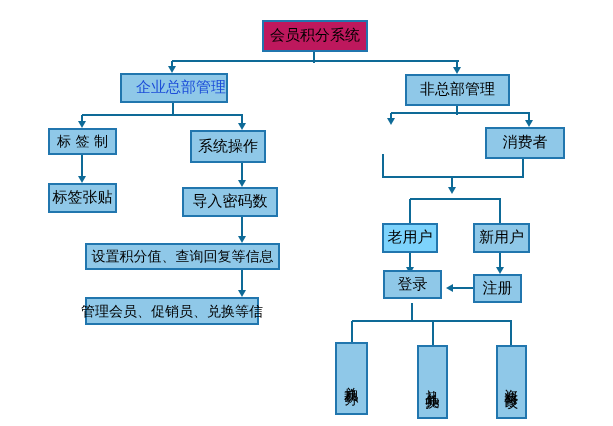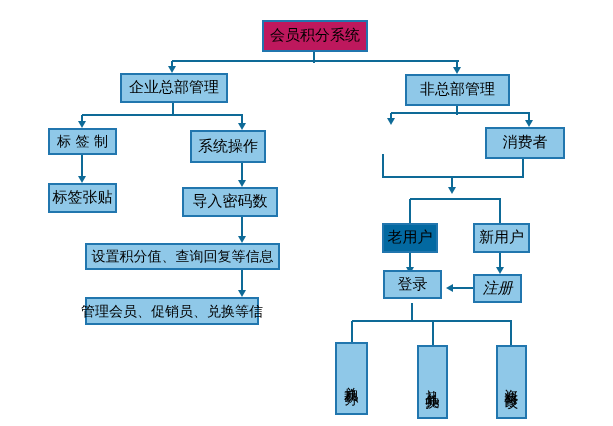--- a/index.html
+++ b/index.html
@@ -63,21 +63,21 @@
     <div class="arrow" style="left: 237.5px; top: 290px; border-left: 4.5px solid transparent; border-right: 4.5px solid transparent; border-top: 7px solid rgb(14, 106, 151);"></div>
     <div class="arrow" style="left: 386.5px; top: 118px; border-left: 4.5px solid transparent; border-right: 4.5px solid transparent; border-top: 7px solid rgb(14, 106, 151);"></div>
     <div class="arrow" style="left: 524.5px; top: 120px; border-left: 4.5px solid transparent; border-right: 4.5px solid transparent; border-top: 7px solid rgb(14, 106, 151);"></div>
     <div class="arrow" style="left: 447.5px; top: 187px; border-left: 4.5px solid transparent; border-right: 4.5px solid transparent; border-top: 7px solid rgb(14, 106, 151);"></div>
     <div class="arrow" style="left: 405.5px; top: 267px; border-left: 4.5px solid transparent; border-right: 4.5px solid transparent; border-top: 7px solid rgb(14, 106, 151);"></div>
     <div class="arrow" style="left: 495.5px; top: 267px; border-left: 4.5px solid transparent; border-right: 4.5px solid transparent; border-top: 7px solid rgb(14, 106, 151);"></div>
     <div class="arrow" style="left: 446px; top: 283.5px; border-top: 4.5px solid transparent; border-bottom: 4.5px solid transparent; border-right: 7px solid rgb(14, 106, 151);"></div>
     <div class="node" style="left: 262px; top: 20px; width: 106px; height: 32px; background: #be185d; border: 2px solid rgb(33, 118, 174); font-size: 15px; color: rgb(0, 0, 0);">
       <span>会员积分系统</span>
     </div>
-    <div class="node" style="left: 120px; top: 73px; width: 108px; height: 30px; background: rgb(143, 200, 232); border: 2px solid rgb(33, 118, 174); font-size: 15px; color: #000000;">
+    <div class="node" style="left: 120px; top: 73px; width: 108px; height: 30px; background: rgb(143, 200, 232); border: 2px solid rgb(33, 118, 174); font-size: 15px; color: #1d4ed8; justify-content: flex-end;">
       <span>企业总部管理</span>
     </div>
     <div class="node" style="left: 405px; top: 74px; width: 105px; height: 32px; background: rgb(143, 200, 232); border: 2px solid rgb(33, 118, 174); font-size: 15px; color: rgb(0, 0, 0);">
       <span>非总部管理</span>
     </div>
     <div class="node" style="left: 48px; top: 128px; width: 69px; height: 27px; background: rgb(143, 200, 232); border: 2px solid rgb(33, 118, 174); font-size: 14px; color: rgb(0, 0, 0);">
       <span>标 签 制</span>
     </div>
     <div class="node" style="left: 190px; top: 130px; width: 76px; height: 33px; background: rgb(143, 200, 232); border: 2px solid rgb(33, 118, 174); font-size: 15px; color: rgb(0, 0, 0);">
       <span>系统操作</span>
@@ -90,30 +90,30 @@
     </div>
     <div class="node" style="left: 48px; top: 183px; width: 69px; height: 30px; background: rgb(143, 200, 232); border: 2px solid rgb(33, 118, 174); font-size: 15px; color: rgb(0, 0, 0);">
       <span>标签张贴</span>
     </div>
     <div class="node" style="left: 85px; top: 243px; width: 195px; height: 27px; background: rgb(143, 200, 232); border: 2px solid rgb(33, 118, 174); font-size: 14px; color: rgb(0, 0, 0);">
       <span>设置积分值、查询回复等信息</span>
     </div>
     <div class="node" style="left: 85px; top: 297px; width: 174px; height: 28px; background: rgb(143, 200, 232); border: 2px solid rgb(33, 118, 174); font-size: 14px; color: rgb(0, 0, 0);">
       <span>管理会员、促销员、兑换等信</span>
     </div>
-    <div class="node" style="left: 382px; top: 223px; width: 56px; height: 30px; background: #0369a1; border: 2px solid rgb(33, 118, 174); font-size: 15px; color: rgb(0, 0, 0);">
+    <div class="node" style="left: 382px; top: 223px; width: 56px; height: 30px; background: #7dd3fc; border: 2px solid rgb(33, 118, 174); font-size: 15px; color: rgb(0, 0, 0);">
       <span>老用户</span>
     </div>
     <div class="node" style="left: 473px; top: 223px; width: 57px; height: 30px; background: rgb(143, 200, 232); border: 2px solid rgb(33, 118, 174); font-size: 15px; color: rgb(0, 0, 0); text-align: center;">
       <span>新用户</span>
     </div>
     <div class="node" style="left: 383px; top: 270px; width: 59px; height: 29px; background: rgb(143, 200, 232); border: 2px solid rgb(33, 118, 174); font-size: 15px; color: rgb(0, 0, 0);">
       <span>登录</span>
     </div>
-    <div class="node" style="left: 473px; top: 274px; width: 49px; height: 29px; background: rgb(143, 200, 232); border: 2px solid rgb(33, 118, 174); font-size: 15px; color: rgb(0, 0, 0); font-style: italic;">
+    <div class="node" style="left: 473px; top: 274px; width: 49px; height: 29px; background: rgb(143, 200, 232); border: 2px solid rgb(33, 118, 174); font-size: 15px; color: rgb(0, 0, 0);">
       <span>注册</span>
     </div>
     <div class="node vertical" style="left: 335px; top: 342px; width: 33px; height: 73px; background: rgb(143, 200, 232); border: 2px solid rgb(33, 118, 174); font-size: 14px; color: rgb(0, 0, 0);">
       <span>兑换积分</span>
     </div>
     <div class="node vertical" style="left: 417px; top: 345px; width: 31px; height: 74px; background: rgb(143, 200, 232); border: 2px solid rgb(33, 118, 174); font-size: 14px; color: rgb(0, 0, 0);">
       <span>礼品兑换</span>
     </div>
     <div class="node vertical" style="left: 496px; top: 345px; width: 31px; height: 74px; background: rgb(143, 200, 232); border: 2px solid rgb(33, 118, 174); font-size: 14px; color: rgb(0, 0, 0);">
       <span>资料修改</span>

